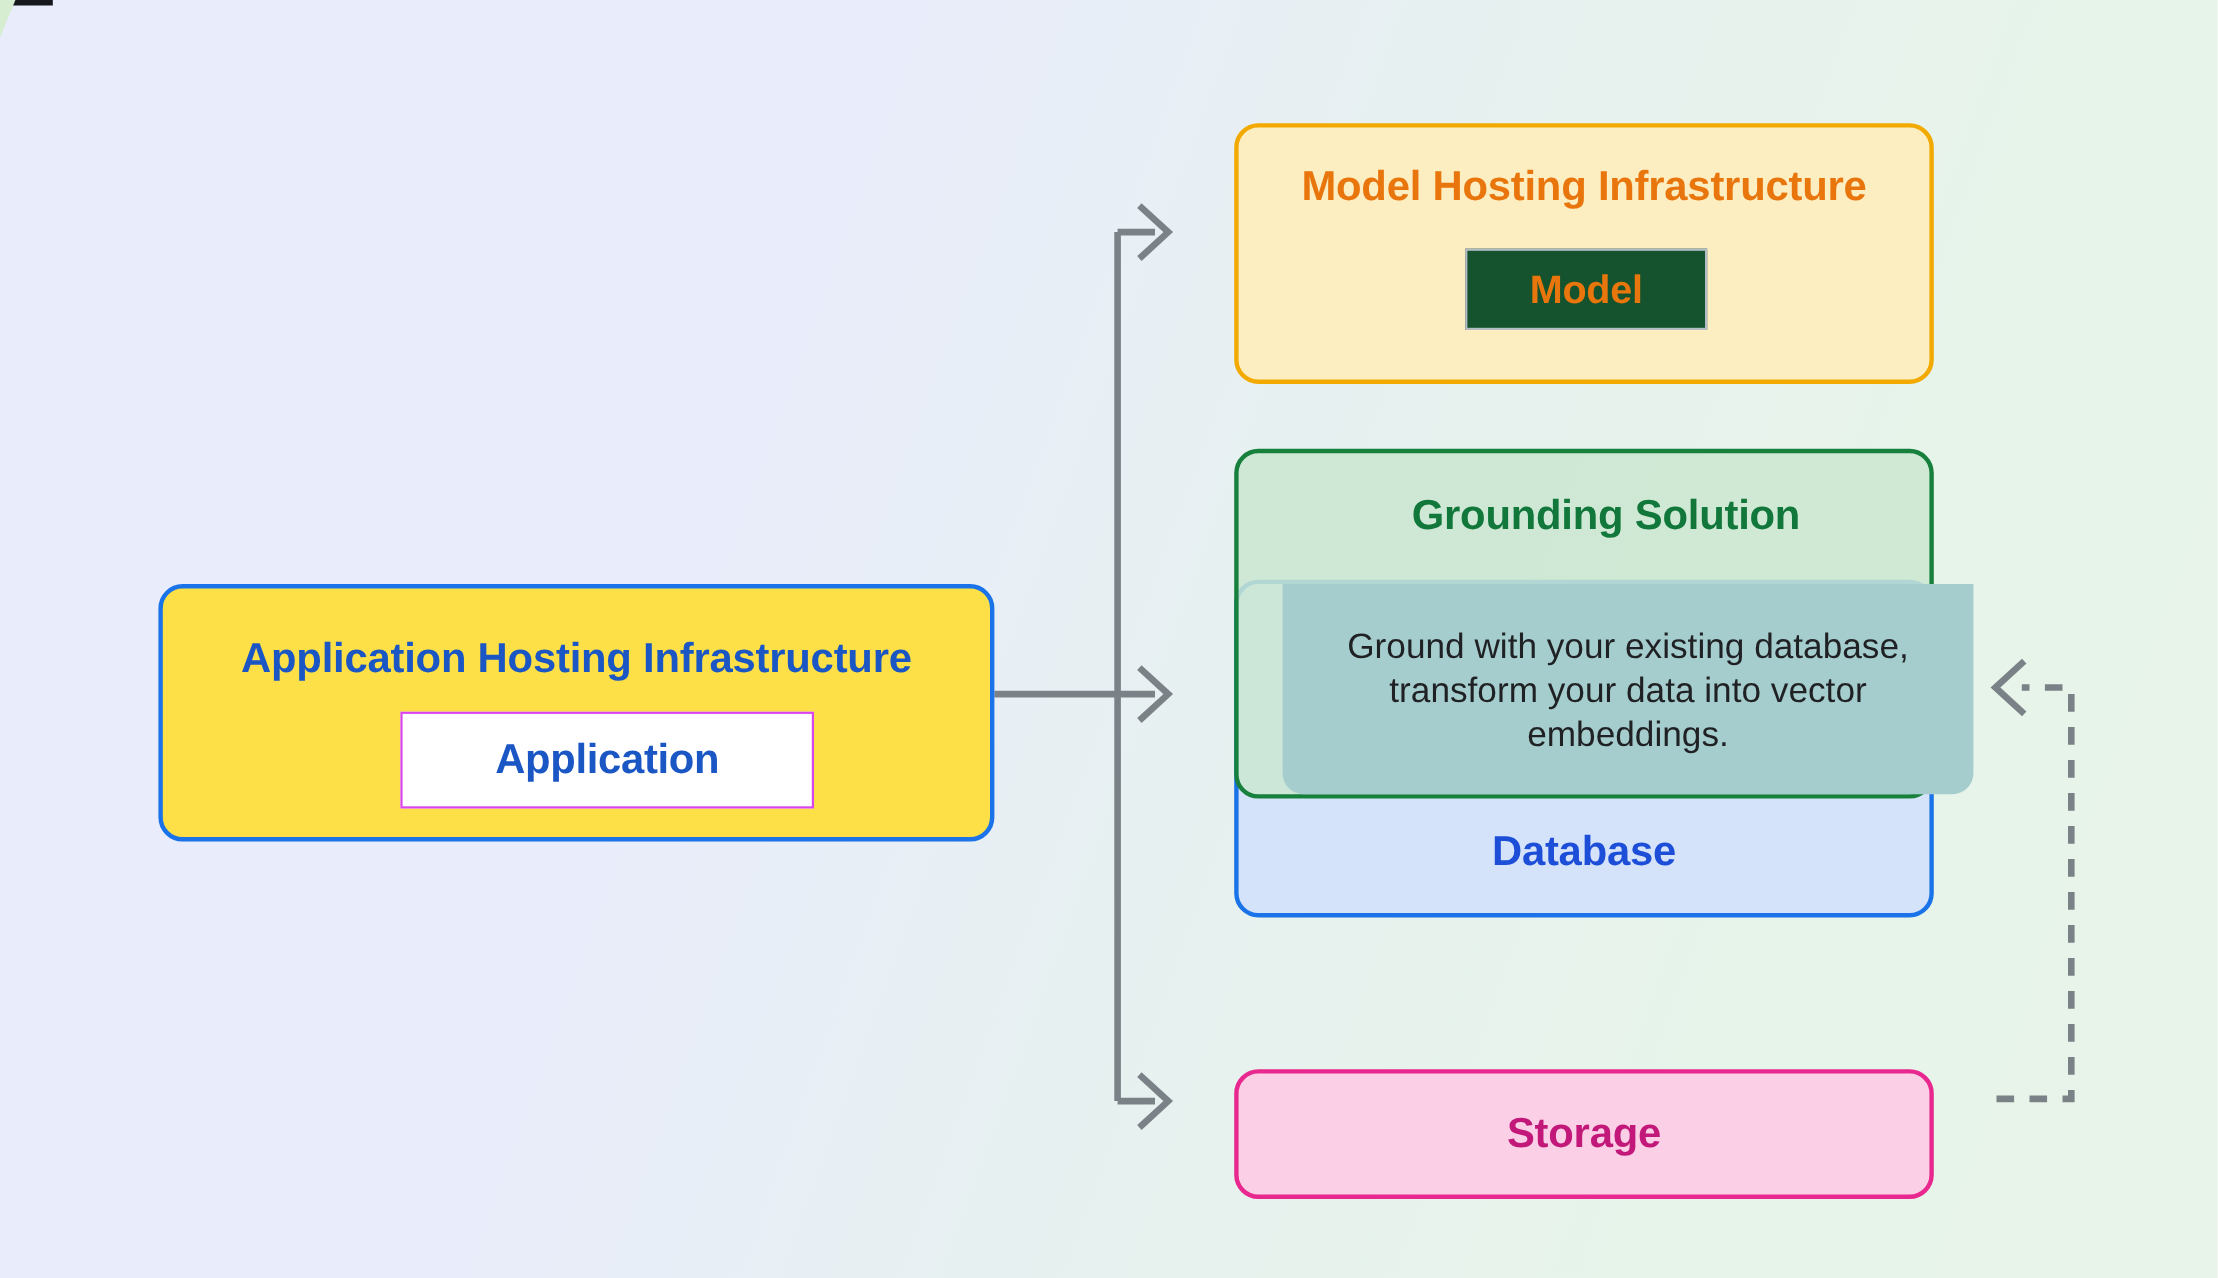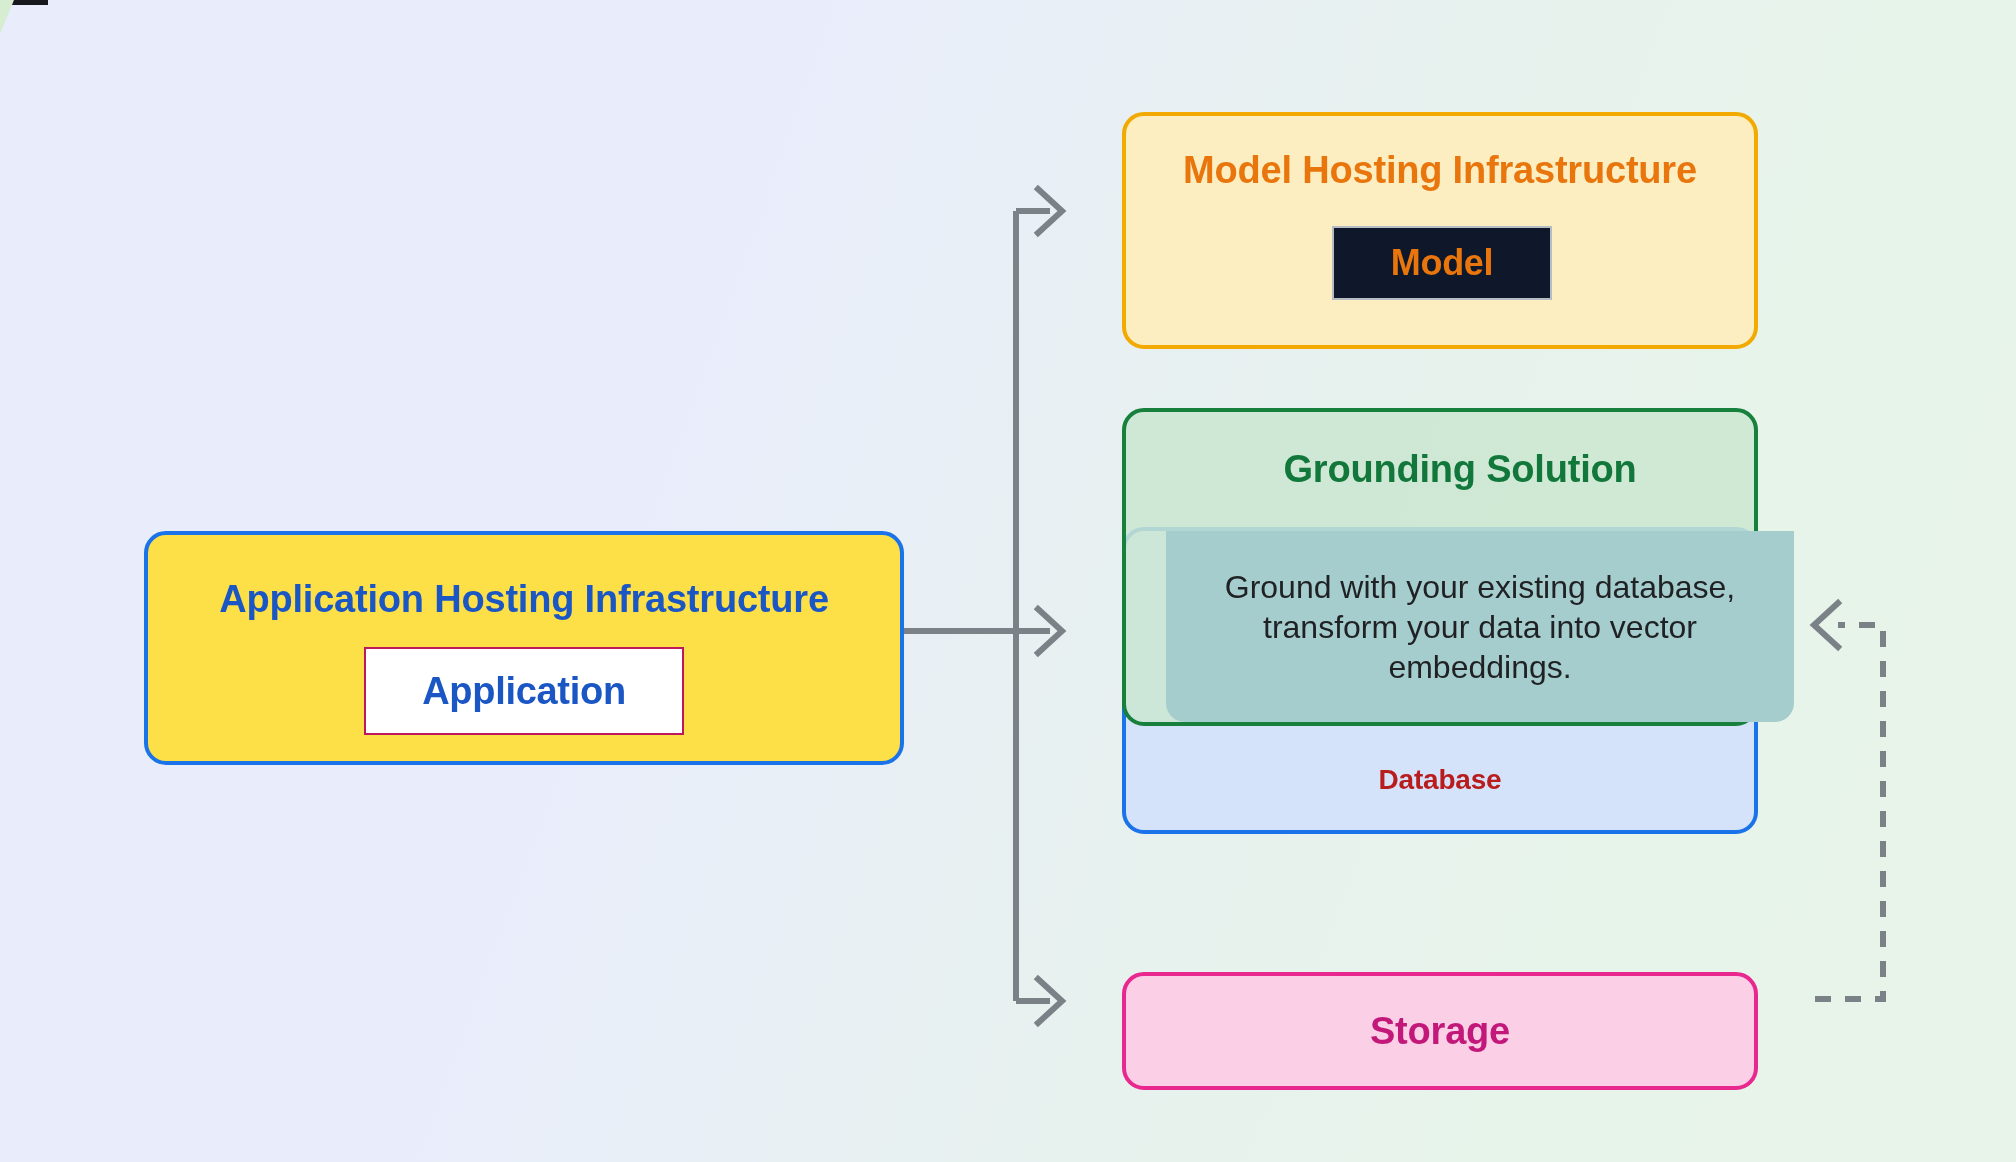--- a/index.html
+++ b/index.html
@@ -18,45 +18,45 @@
     font-weight:bold;letter-spacing:-0.2px;
   }
 
   
   #app-box{
     left:144px;top:531px;width:760px;height:234px;
     background:#fde047;border:4px solid #1a73e8;
   }
   #app-box-title{top:43px;font-size:38px;color:#1a56c4;}
   #app-inner{
-    position:absolute;left:216px;top:112px;width:320px;height:88px;
-    background:#ffffff;border:2px solid #be185d;box-sizing:border-box;
+    position:absolute;left:216px;top:112px;width:376px;height:88px;
+    background:#ffffff;border:2px solid #d946ef;box-sizing:border-box;
     display:flex;align-items:center;justify-content:center;
   }
   #app-inner span{font-size:38px;font-weight:bold;color:#1a56c4;letter-spacing:-0.3px;}
 
   
   #model-box{
     left:1122px;top:112px;width:636px;height:237px;
     background:#fdeec2;border:4px solid #f2a900;
   }
   #model-box-title{top:33px;font-size:38px;color:#e8760c;}
   #model-inner{
     position:absolute;left:206px;top:110px;width:220px;height:74px;
-    background:#0f172a;border:2px solid #b6bcc4;box-sizing:border-box;
+    background:#14532d;border:2px solid #b6bcc4;box-sizing:border-box;
     display:flex;align-items:center;justify-content:center;
   }
   #model-inner span{font-size:36px;font-weight:bold;color:#e8760c;letter-spacing:-0.3px;}
 
   
   #db-box{
     left:1122px;top:527px;width:636px;height:307px;
     background:#d5e3fa;border:4px solid #1a73e8;
   }
-  #db-box-title{bottom:34px;font-size:28px;color:#b91c1c;}
+  #db-box-title{bottom:34px;font-size:38px;color:#1d4ed8;}
 
   
   #ground-box{
     left:1122px;top:408px;width:636px;height:318px;
     background:rgba(203,231,208,0.86);border:4px solid #16803c;
   }
   #ground-box-title{top:36px;font-size:38px;color:#11773a;margin-left:40px;}
 
   
   #overlap{

